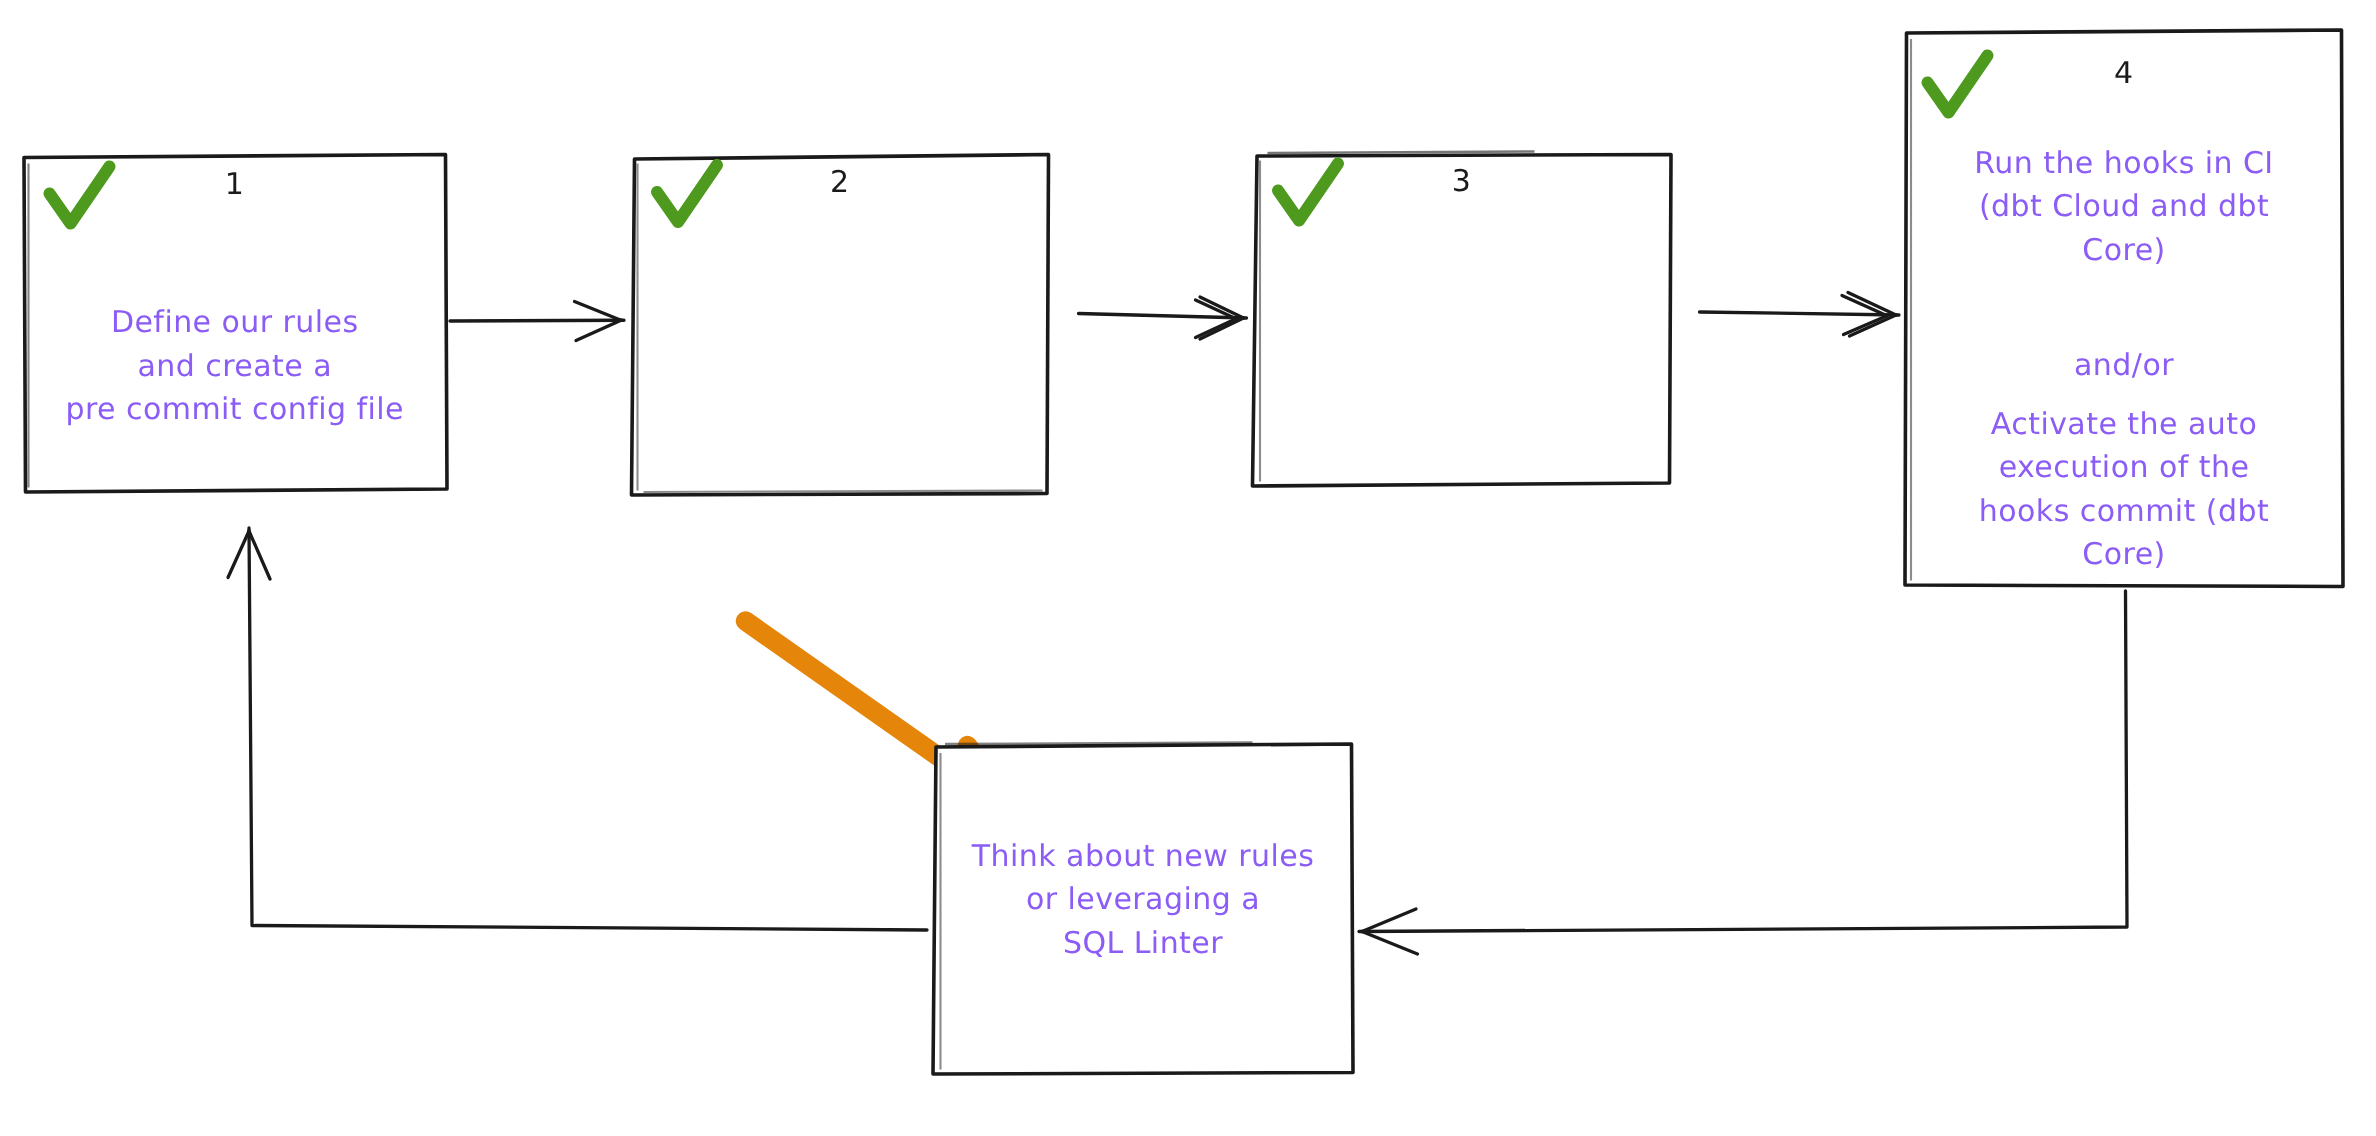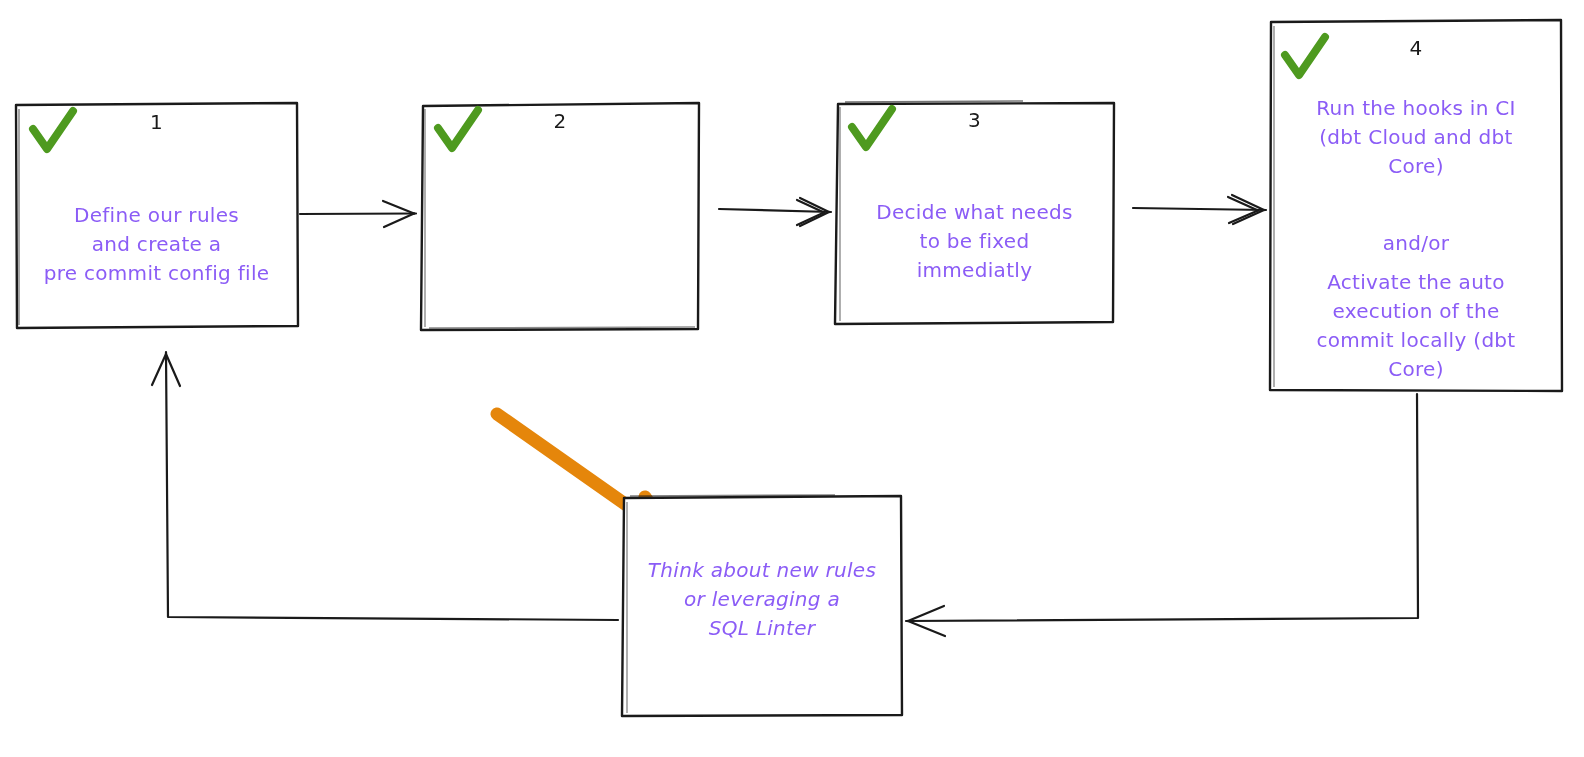--- a/index.html
+++ b/index.html
@@ -13,21 +13,21 @@
   .num{position:absolute;top:10px;left:0;width:100%;text-align:center;
        font-size:20px;line-height:1;color:#1a1a1a;letter-spacing:.5px;}
   .check{position:absolute;left:14px;top:4px;width:50px;height:52px;}
   .label{position:absolute;left:6px;right:6px;text-align:center;
        font-size:20px;line-height:29px;color:#8b5cf6;white-space:pre-line;
        letter-spacing:.3px;}
   .label.mid{top:50%;transform:translateY(-50%);margin-top:28px;}
   .node4 .label{top:76px;}
   .node4 .label2{top:211px;}
   .node4 .label3{top:250px;}
-  .nodeB .label{top:62px;font-style:italic;}
+  .nodeB .label{top:62px;}
 </style>
 </head>
 <body>
 
 <div id="canvas">
 
   <svg class="layer" viewBox="0 0 1584 757" preserveAspectRatio="none">
     <g fill="none" stroke="#1a1a1a" stroke-width="2.2" stroke-linecap="round" stroke-linejoin="round">
 
       <g>
@@ -108,43 +108,40 @@
     <svg class="layer" viewBox="0 0 283 226" preserveAspectRatio="none" style="width:283px;height:226px;">
       <path d="M5 4 L281 3 L280 222 L2 224 Z" fill="#fff" stroke="#1a1a1a" stroke-width="2.4" stroke-linejoin="round"></path>
       <path d="M7 7 L7 221" fill="none" stroke="#1a1a1a" stroke-width="1.4" opacity=".5"></path>
       <path d="M12 2 L190 1" fill="none" stroke="#1a1a1a" stroke-width="1.6" opacity=".6"></path>
     </svg>
     <div class="body">
       <svg class="check" viewBox="0 0 50 52">
         <path d="M5 23 L19 43 L45 5" fill="none" stroke="#4e9a1f" stroke-width="8" stroke-linecap="round" stroke-linejoin="round"></path>
       </svg>
       <div class="num">3</div>
-      <div class="label mid">Decide what needs
-to be fixed
-immediatly</div>
     </div>
   </div>
 
   <div class="node node4" style="left:1268px;top:18px;width:296px;height:376px;">
     <svg class="layer" viewBox="0 0 296 376" preserveAspectRatio="none" style="width:296px;height:376px;">
       <path d="M3 4 L293 2 L294 373 L2 372 Z" fill="#fff" stroke="#1a1a1a" stroke-width="2.4" stroke-linejoin="round"></path>
       <path d="M6 8 L6 369" fill="none" stroke="#1a1a1a" stroke-width="1.4" opacity=".5"></path>
     </svg>
     <div class="body">
       <svg class="check" viewBox="0 0 50 52" style="left:12px;top:14px;">
         <path d="M5 23 L19 43 L45 5" fill="none" stroke="#4e9a1f" stroke-width="8" stroke-linecap="round" stroke-linejoin="round"></path>
       </svg>
       <div class="num" style="top:20px;">4</div>
       <div class="label">Run the hooks in CI
 (dbt Cloud and dbt
 Core)</div>
       <div class="label label2">and/or</div>
       <div class="label label3">Activate the auto
 execution of the
-commit locally (dbt
+hooks commit (dbt
 Core)</div>
     </div>
   </div>
 
   <div class="node nodeB" style="left:620px;top:494px;width:284px;height:224px;">
     <svg class="layer" viewBox="0 0 284 224" preserveAspectRatio="none" style="width:284px;height:224px;">
       <path d="M4 4 L281 2 L282 221 L2 222 Z" fill="#fff" stroke="#1a1a1a" stroke-width="2.4" stroke-linejoin="round"></path>
       <path d="M7 8 L7 219" fill="none" stroke="#1a1a1a" stroke-width="1.4" opacity=".5"></path>
       <path d="M10 2 L215 1" fill="none" stroke="#1a1a1a" stroke-width="1.6" opacity=".55"></path>
     </svg>

